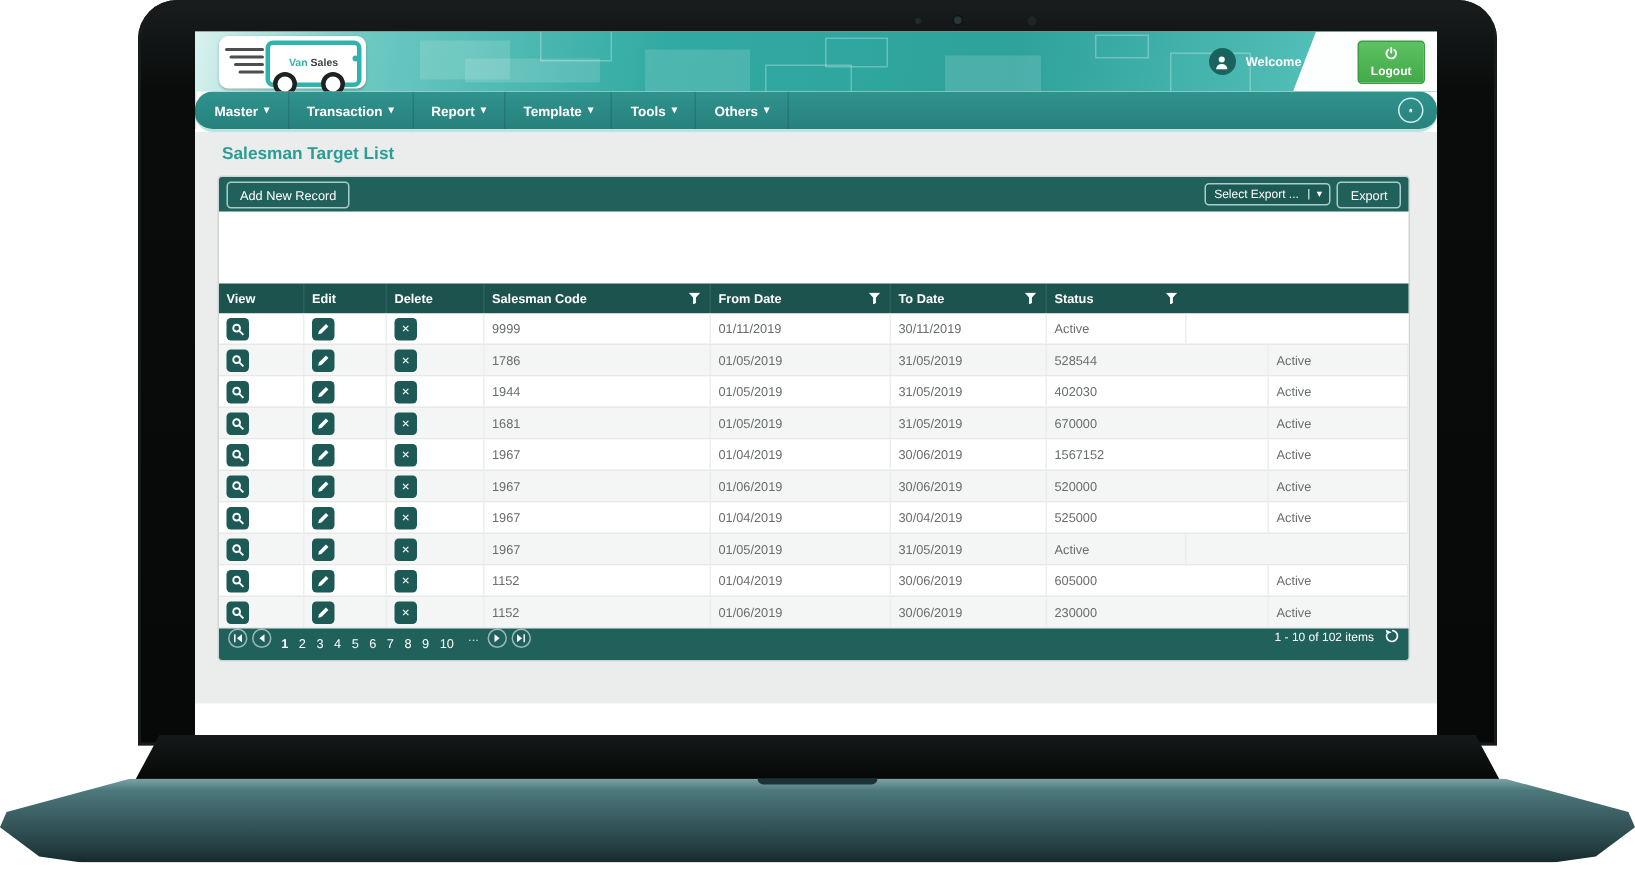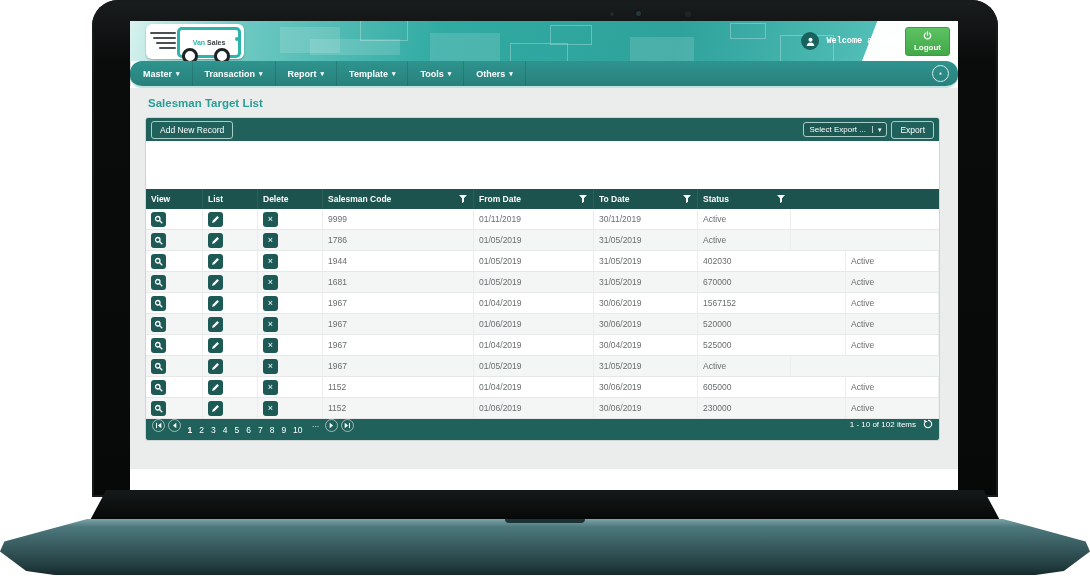--- a/index.html
+++ b/index.html
@@ -42,21 +42,21 @@
   .sl4{left:13px;top:23px;width:17px;}
   .van-body{position:absolute;left:31px;top:3px;width:58px;height:25px;border:3px solid #2eb4ab;border-radius:5px;background:#fff;display:flex;align-items:center;justify-content:center;gap:2px;font-size:7px;font-weight:bold;}
   .van-word{color:#2eb4ab;}
   .sales-word{color:#3c4242;}
   .van-dot{position:absolute;right:-1px;top:7px;width:4px;height:4px;border-radius:50%;background:#2eb4ab;}
   .wheel{position:absolute;top:24px;width:10px;height:10px;border:3px solid #1d2222;border-radius:50%;background:#fff;}
   .wh1{left:36px;} .wh2{left:68px;}
 
   .user-area{position:absolute;right:8px;top:0;height:40px;display:flex;align-items:center;gap:7px;}
   .avatar{width:18px;height:18px;border-radius:50%;background:#19635f;display:flex;align-items:center;justify-content:center;}
-  .welcome{color:#fff;font-size:8.5px;font-weight:bold;white-space:nowrap;font-family:Liberation Mono, monospace;}
+  .welcome{color:#fff;font-size:8.5px;font-weight:bold;white-space:nowrap;}
   .logout-btn{display:flex;align-items:center;gap:3px;background:linear-gradient(#5cc262,#43a948);border:1px solid #3d9c43;border-radius:3px;color:#fff;font-size:8px;font-weight:bold;padding:3px 8px;cursor:pointer;font-family:inherit;flex-direction:column;}
 
   
   .navbar{position:absolute;left:0;top:40px;width:828px;height:25px;background:linear-gradient(#2f938e,#27817c);border-bottom:2px solid #bfe3e0;display:flex;align-items:stretch;border-radius:12px;}
   .nav-item{display:flex;align-items:center;gap:4px;padding:0 12px;color:#fff;font-size:9px;font-weight:bold;border-right:1px solid rgba(0,0,0,.12);cursor:pointer;}
   .nav-item:first-child{border-left:1px solid rgba(0,0,0,.12);}
   .caret{font-size:7px;line-height:1;}
   .home-btn{position:absolute;right:9px;top:4px;width:17px;height:17px;border:1.5px solid #d4ecea;border-radius:50%;display:flex;align-items:center;justify-content:center;cursor:pointer;background:transparent;}
 
   
@@ -193,21 +193,21 @@
             </div>
             <button class="ghost-btn">Export</button>
           </div>
         </div>
 
         <div class="hrow">
           <div class="cell c-view">
               <span>View</span>
             </div>
           <div class="cell c-edit">
-              <span>List</span>
+              <span>Edit</span>
             </div>
           <div class="cell c-del">
               <span>Delete</span>
             </div>
           <div class="cell c-code">
               <span>Salesman Code</span>
               <span class="funnel"></span>
             </div>
           <div class="cell c-from">
               <span>From Date</span>
@@ -268,20 +268,21 @@
                 </button>
     </div>
     <div class="cell c-del">
       <button class="act-btn">
                   <span>×</span>
                 </button>
     </div>
     <div class="cell c-code">1786</div>
     <div class="cell c-from">01/05/2019</div>
     <div class="cell c-to">31/05/2019</div>
+    <div class="cell c-amt">528544</div>
     <div class="cell c-status">Active</div>
   </div>
 
   <div class="trow">
     <div class="cell c-view">
       <button class="act-btn">
                   <svg width="9" height="9" viewBox="0 0 12 12" fill="none" stroke="#fff" stroke-width="1.7">
                     <circle cx="5" cy="5" r="3"></circle>
                     <path d="M7.4 7.4L11 11"></path>
                   </svg>

